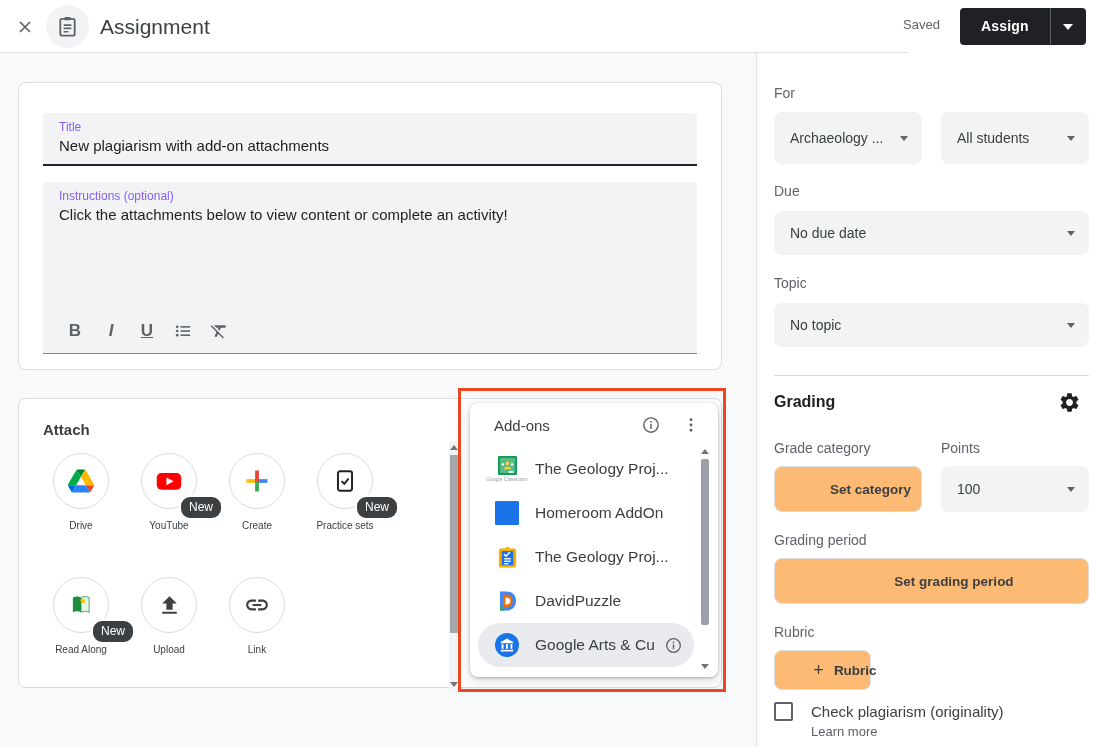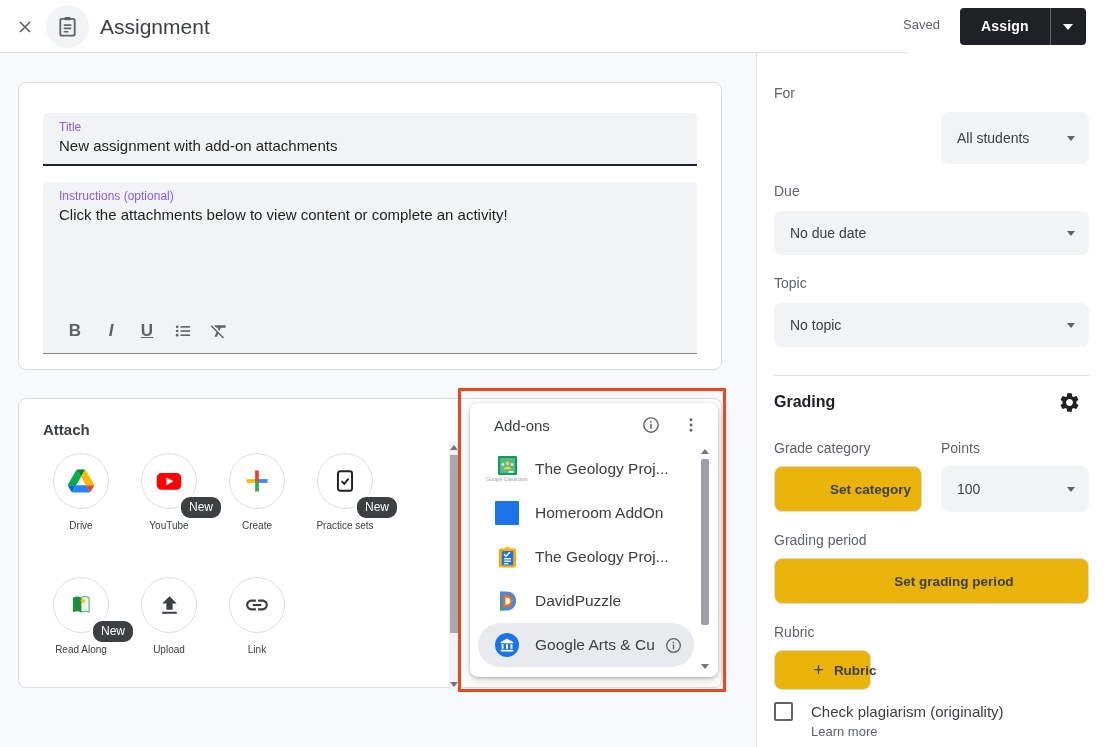--- a/index.html
+++ b/index.html
@@ -61,21 +61,21 @@
 
   
   .annotation-rect { position:absolute; left:458px; top:388px; width:268px; height:304px; border:3px solid #e94822; z-index:10; pointer-events:none; }
 
   
   .sidebar { position:absolute; left:756px; top:53px; width:352px; height:694px; background:#fff; border-left:1px solid #e0e0e0; }
   .sb-label { position:absolute; font-size:14px; color:#5f6368; }
   .sb-select { position:absolute; background:#f1f3f4; border-radius:8px; cursor:pointer; }
   .sb-select .sel-text { position:absolute; left:16px; top:50%; transform:translateY(-50%); font-size:14px; color:#3c4043; white-space:nowrap; }
   .caret-g { position:absolute; right:14px; top:50%; margin-top:-2px; width:0; height:0; border-left:4.5px solid transparent; border-right:4.5px solid transparent; border-top:5.5px solid #5f6368; }
-  .sb-btn { position:absolute; background:#eab308; border:1px solid #dadce0; border-radius:8px; font-size:13.5px; font-weight:bold; color:#3c4043; display:flex; align-items:center; justify-content:center; cursor:pointer;padding-left:45px; }
+  .sb-btn { position:absolute; background:#fdba74; border:1px solid #dadce0; border-radius:8px; font-size:13.5px; font-weight:bold; color:#3c4043; display:flex; align-items:center; justify-content:center; cursor:pointer;padding-left:45px; }
   .sb-divider { position:absolute; left:17px; width:315px; height:1px; background:#dadce0; }
   .grading-heading { position:absolute; left:17px; top:340px; font-size:16px; font-weight:bold; color:#202124; }
   .gear { position:absolute; right:26px; top:336px; width:26px; height:26px; cursor:pointer; display:flex; align-items:center; justify-content:center; }
   .plus-sign { font-size:18px; font-weight:normal; margin-right:10px; color:#3c4043; }
   .checkbox { position:absolute; left:17px; top:649px; width:19px; height:19px; border:2px solid #5f6368; border-radius:2px; background:#fff; cursor:pointer; }
   .plagiarism-label { position:absolute; left:54px; top:650px; font-size:15px; color:#3c4043; }
   .learn-more { position:absolute; left:54px; top:671px; font-size:13px; color:#5f6368; cursor:pointer; }
 </style>
 </head>
 <body>
@@ -103,21 +103,21 @@
       <div class="assign-main">Assign</div>
       <div class="assign-caret">
           <span class="caret-w"></span>
         </div>
     </div>
   </div>
 
   <div class="card card-form">
     <div class="field field-title">
       <div class="field-label">Title</div>
-      <div class="field-value">New assignment with add-on attachments</div>
+      <div class="field-value">New plagiarism with add-on attachments</div>
     </div>
     <div class="field field-instr">
       <div class="field-label">Instructions (optional)</div>
       <div class="field-value">Click the attachments below to view content or complete an activity!</div>
       <div class="fmt-toolbar">
         <div class="fmt-btn fmt-b">B</div>
         <div class="fmt-btn fmt-i">I</div>
         <div class="fmt-btn fmt-u">U</div>
         <div class="fmt-btn">
           <svg width="20" height="20" viewBox="0 0 24 24" fill="#5f6368">
@@ -323,20 +323,24 @@
       <span class="arrow-up" style="top:2px;"></span>
       <span class="thumb"></span>
       <span class="arrow-down" style="bottom:2px;"></span>
     </div>
   </div>
 
   <div class="annotation-rect"></div>
 
   <div class="sidebar">
     <div class="sb-label" style="left:17px; top:32px;">For</div>
+    <div class="sb-select" style="left:17px; top:59px; width:148px; height:52px;">
+      <span class="sel-text">Archaeology ...</span>
+      <span class="caret-g"></span>
+    </div>
     <div class="sb-select" style="left:184px; top:59px; width:148px; height:52px;text-align:center;">
       <span class="sel-text">All students</span>
       <span class="caret-g"></span>
     </div>
 
     <div class="sb-label" style="left:17px; top:130px;">Due</div>
     <div class="sb-select" style="left:17px; top:158px; width:315px; height:44px;">
       <span class="sel-text">No due date</span>
       <span class="caret-g"></span>
     </div>

